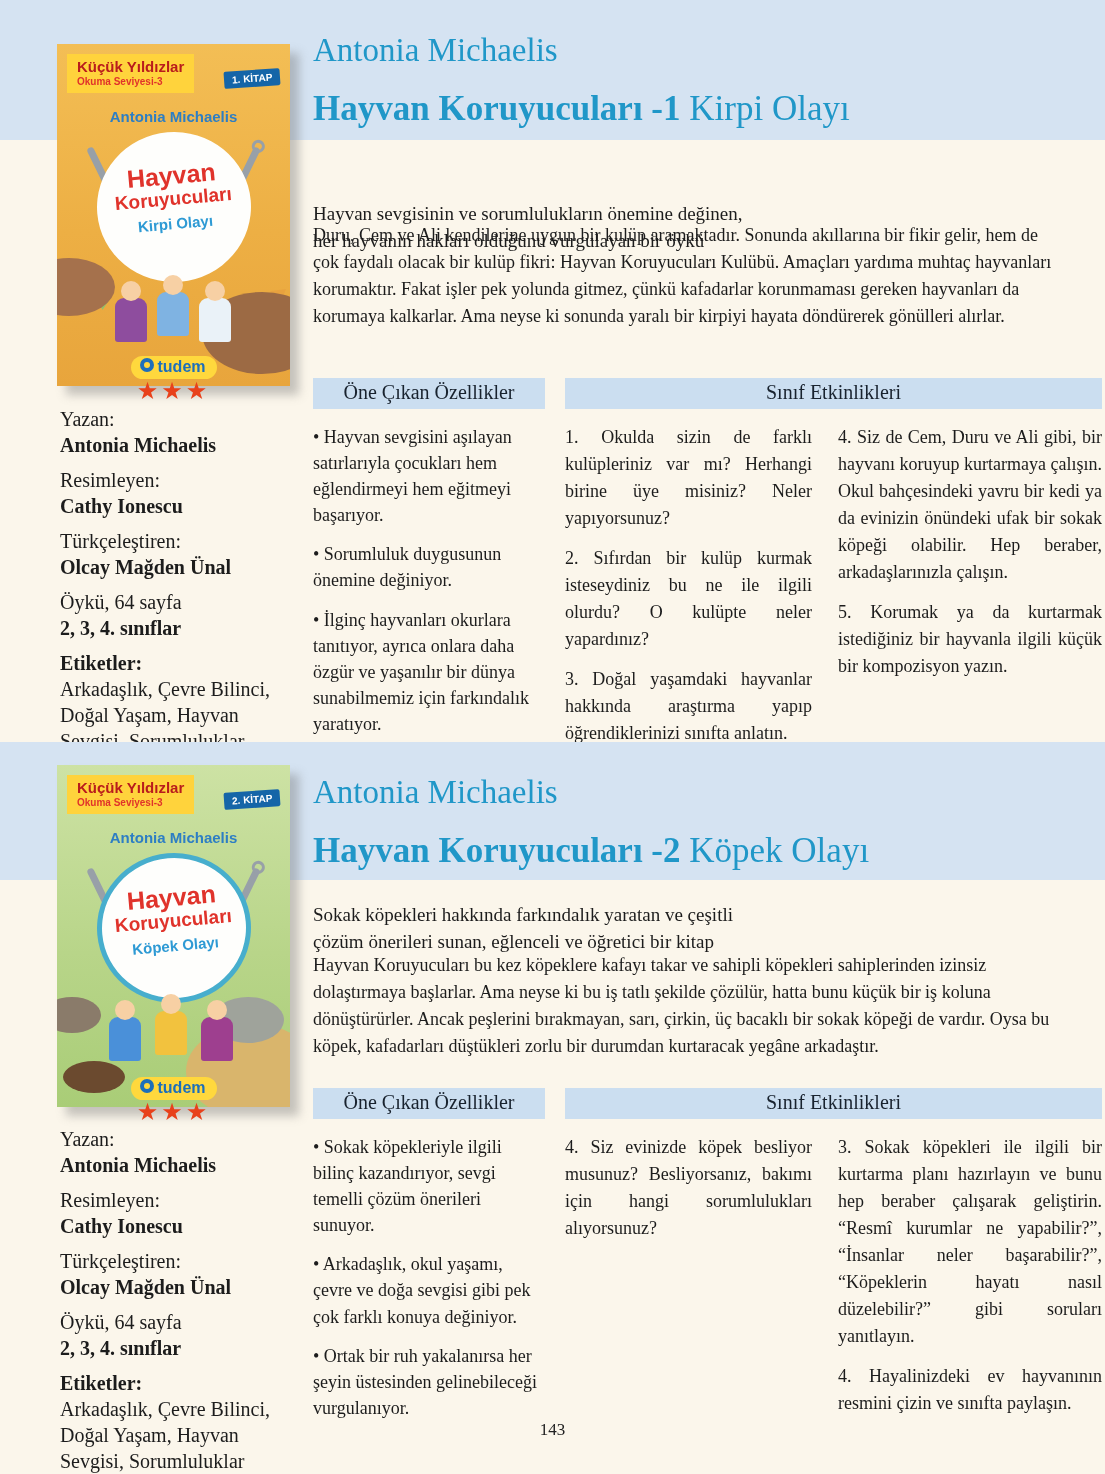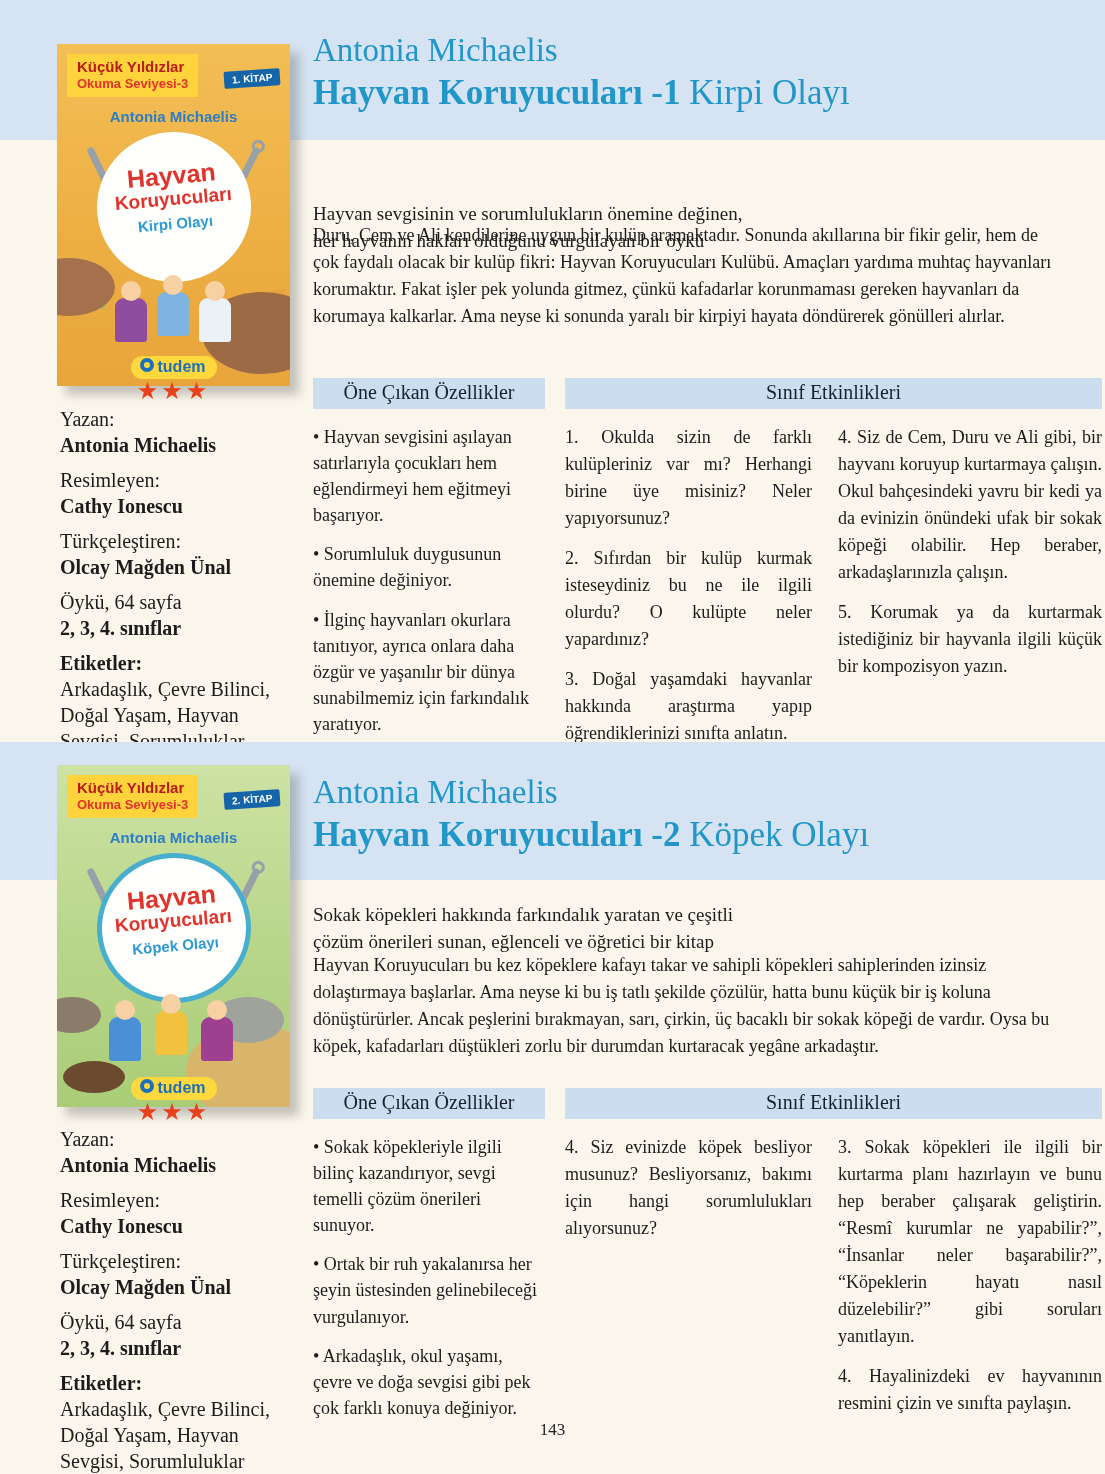--- a/index.html
+++ b/index.html
@@ -7,31 +7,31 @@
         font-family:"Liberation Serif",serif;color:#1C1C1C;}
   .band{position:absolute;left:0;width:100%;background:#D5E3F2;}
   #band1{top:0;height:140px;}
   #band2{top:742px;height:138px;}
 
   
   .head{position:absolute;left:313px;}
   #head1{top:30px;}
   #head2{top:772px;}
   .head .author{font-size:33px;color:#2097C8;line-height:1.25;}
-  .head .title{font-size:35px;color:#2097C8;line-height:1.25;margin-top:0;}
+  .head .title{font-size:35px;color:#2097C8;line-height:1.25;margin-top:16px;}
   .head .tb{font-weight:bold;}
 
   
   .cover{position:absolute;left:57px;width:233px;height:342px;overflow:hidden;
          box-shadow:9px 9px 9px rgba(110,110,110,.38);font-family:"Liberation Sans",sans-serif;}
   #cover1{top:44px;background:linear-gradient(180deg,#F3BE55 0%,#EDAF44 55%,#E8A53C 100%);}
   #cover2{top:765px;background:linear-gradient(180deg,#CDE2A4 0%,#B8D589 55%,#A9CD77 100%);}
   .cv-badge{position:absolute;left:10px;top:10px;background:#FFD33C;padding:4px 10px 6px 10px;}
   .cv-series{font-size:15px;font-weight:bold;color:#b91c1c;}
-  .cv-level{font-size:13px;font-weight:bold;color:#E0332B;margin-top:1px;}
+  .cv-level{font-size:10px;font-weight:bold;color:#E0332B;margin-top:1px;}
   .cv-volume{position:absolute;right:10px;top:26px;background:#1565A8;color:#FFFFFF;
              font-size:10px;font-weight:bold;padding:3px 8px;transform:rotate(-4deg);border-radius:2px;}
   .cv-author{position:absolute;top:64px;left:0;right:0;text-align:center;color:#2D7EC4;
              font-weight:bold;font-size:15px;}
   .cv-circle{position:absolute;left:50%;top:88px;transform:translateX(-50%) rotate(-5deg);
              width:154px;height:150px;background:#FEFEFC;border-radius:50%;text-align:center;
              padding-top:30px;box-sizing:border-box;}
   #cover2 .cv-circle{border:5px solid #47AECD;padding-top:26px;}
   .cv-t1{font-size:25px;font-weight:bold;color:#E0332B;line-height:1.05;}
   .cv-t2{font-size:19px;font-weight:bold;color:#E0332B;line-height:1.15;}
@@ -260,22 +260,22 @@
     <div class="m-row m-row-tags">
       <div class="m-l">Etiketler:</div>
       <div class="m-v">Arkadaşlık, Çevre Bilinci, Doğal Yaşam, Hayvan Sevgisi, Sorumluluklar</div>
     </div>
   </div>
 
   <div class="panel features" id="features2">
     <div class="panel-bar">Öne Çıkan Özellikler</div>
     <ul class="feat-list">
       <li>Sokak köpekleriyle ilgili bilinç kazandırıyor, sevgi temelli çözüm önerileri sunuyor.</li>
+      <li>Arkadaşlık, okul yaşamı, çevre ve doğa sevgisi gibi pek çok farklı konuya değiniyor.</li>
       <li>Ortak bir ruh yakalanırsa her şeyin üstesinden gelinebileceği vurgulanıyor.</li>
-      <li>Arkadaşlık, okul yaşamı, çevre ve doğa sevgisi gibi pek çok farklı konuya değiniyor.</li>
     </ul>
   </div>
 
   <div class="panel activities" id="activities2">
     <div class="panel-bar">Sınıf Etkinlikleri</div>
     <div class="act-cols">
       <div class="act-col act-col-1">
         <p>4. Siz evinizde köpek besliyor musunuz? Besliyorsanız, bakımı için hangi sorumlulukları alıyorsunuz?</p>
       </div>
       <div class="act-col act-col-2">

